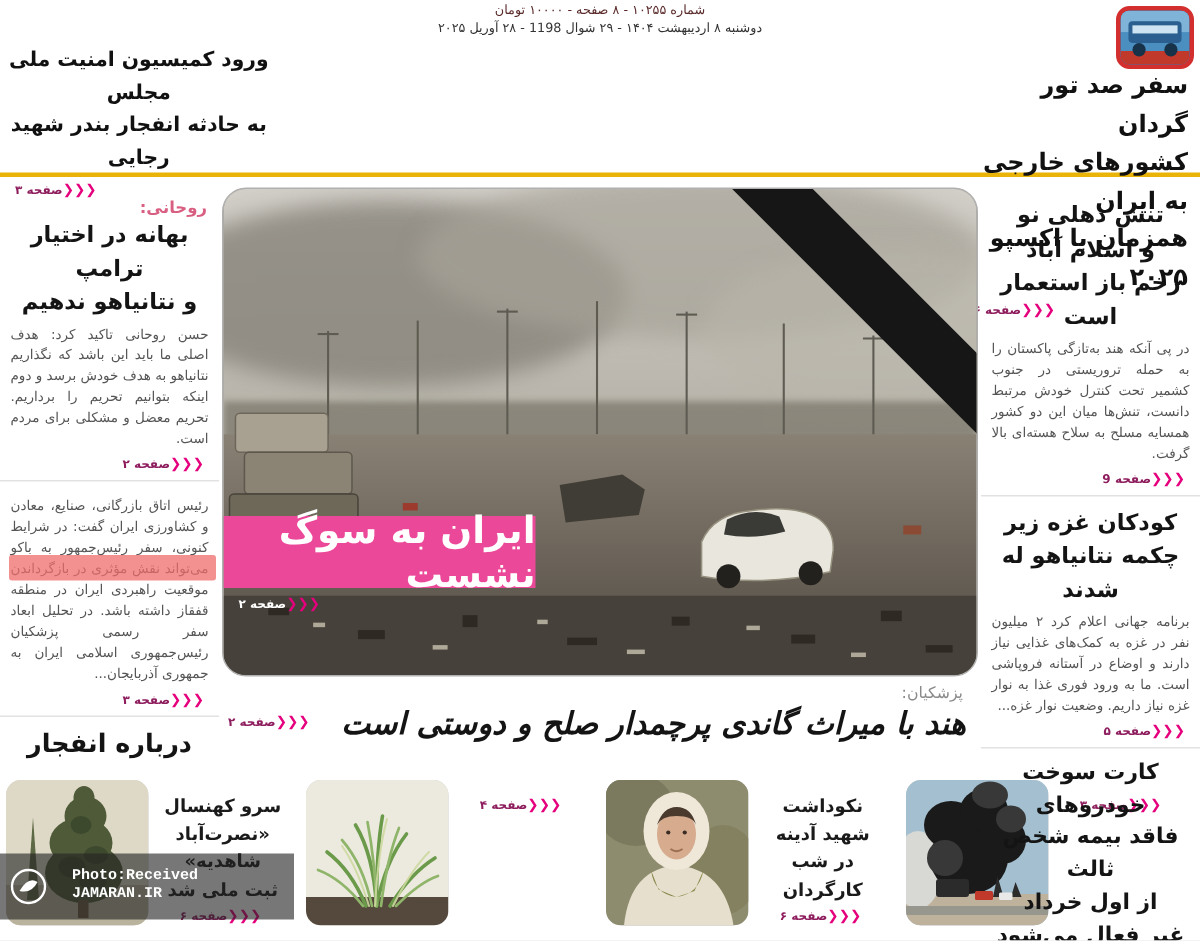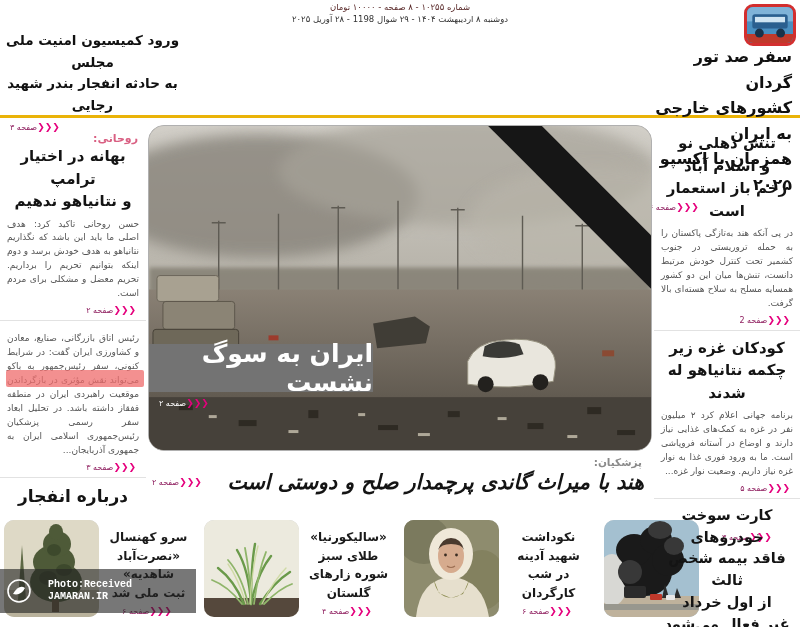--- a/index.html
+++ b/index.html
@@ -23,21 +23,21 @@
   .top-left .marker { margin:6px 10px 0 0; text-align:left; padding-left:10px; }
 
   .top-right { position:absolute; top:0; right:0; width:165px; }
   .expo-thumb { position:absolute; top:4px; right:4px; width:52px; height:42px;
     border:3px solid #d32f2f; border-radius:9px; overflow:hidden; background:#3a6f9f; }
   .expo-thumb svg { width:100%; height:100%; display:block; }
   .top-right .hl { margin-top:44px; padding:0 8px; font-size:16px; font-weight:bold; color:#111; line-height:1.6; text-align:right; }
   .top-right .marker { margin-top:4px; text-align:left; padding-left:14px; }
 
   
-  .marker { font-size:8px; font-weight:normal; color:#8e1d5e; direction:rtl; }
+  .marker { font-size:8px; font-weight:bold; color:#8e1d5e; direction:rtl; }
   .marker .chev { color:#e5007d; font-size:9px; letter-spacing:-1px; margin-right:3px; }
   .marker.onphoto { color:#fff; }
   .marker.onphoto .chev { color:#e5007d; }
 
   
   .col { position:absolute; top:126px; width:146px; }
   .col-west { left:0; }
   .col-east { right:0; }
   .art { padding:6px 4px 5px 4px; border-bottom:1px solid #e2e2e2; }
   .art:last-child { border-bottom:none; }
@@ -49,28 +49,28 @@
   .hl-band { position:absolute; z-index:0; top:49px; right:2px; width:138px; height:17px;
     background:#ef6b6b; opacity:.75; border-radius:2px; }
   .art.solo-hl .hl { font-size:17px; letter-spacing:1px; }
 
   
   .photo-wrap { position:absolute; top:125px; left:148px; width:504px; height:326px;
     border:1px solid #b0b0b0; border-radius:16px; overflow:hidden; background:#a9a49a; }
   .photo-wrap svg.mainphoto { width:100%; height:100%; display:block; }
   .ribbon { position:absolute; left:280px; top:60px; width:330px; height:38px;
     background:#161616; transform:rotate(45deg); }
-  .caption-band { position:absolute; left:0; top:218px; width:224px; height:48px;
-    background:#737373; color:#fff; display:flex; align-items:center; justify-content:center;
+  .caption-band { position:absolute; left:0; top:218px; width:208px; height:48px;
+    background:#ec4899; color:#fff; display:flex; align-items:center; justify-content:center;
     font-size:25px; font-weight:bold; }
   .photo-marker { position:absolute; left:10px; top:272px; }
 
   
   .bottom-head { position:absolute; top:456px; left:148px; width:504px; }
-  .bottom-head .kicker2 { font-size:10.5px; font-weight:bold; color:#8a8a8a; text-align:right; padding-right:10px; }
+  .bottom-head .kicker2 { font-size:10.5px; font-weight:normal; color:#8a8a8a; text-align:right; padding-right:10px; }
   .bottom-head .row { display:flex; justify-content:space-between; align-items:center; padding:2px 8px 0 4px; }
   .bottom-head .hl { font-size:20.5px; font-weight:bold; color:#141414; letter-spacing:.5px;font-style:italic; }
 
   
   .strip { position:absolute; top:516px; left:0; right:0; height:111px;
     display:flex; flex-direction:row; direction:ltr; }
   .strip-item { width:200px; height:111px; position:relative; padding:4px 2px 0 4px;
     display:flex; flex-direction:row; direction:ltr; }
   .thumb { width:95px; height:97px; border-radius:10px; overflow:hidden; flex-shrink:0; background:#ccc; }
   .thumb svg { width:100%; height:100%; display:block; }
@@ -153,21 +153,21 @@
   </div>
 
   <div class="col col-east">
 
     <div class="art">
       <div class="hl pre">تنش دهلی نو
 و اسلام آباد
 زخم باز استعمار است</div>
       <div class="body">در پی آنکه هند به‌تازگی پاکستان را به حمله تروریستی در جنوب کشمیر تحت کنترل خودش مرتبط دانست، تنش‌ها میان این دو کشور همسایه مسلح به سلاح هسته‌ای بالا گرفت.</div>
       <div class="marker">
-        <span class="chev">❮❮❮</span><span>صفحه 2</span>
+        <span class="chev">❮❮❮</span><span>صفحه 9</span>
       </div>
     </div>
 
     <div class="art">
       <div class="hl pre">کودکان غزه زیر
 چکمه نتانیاهو له شدند</div>
       <div class="body">برنامه جهانی اعلام کرد ۲ میلیون نفر در غزه به کمک‌های غذایی نیاز دارند و اوضاع در آستانه فروپاشی است. ما به ورود فوری غذا به نوار غزه نیاز داریم. وضعیت نوار غزه...</div>
       <div class="marker">
         <span class="chev">❮❮❮</span><span>صفحه ۵</span>
       </div>
@@ -338,24 +338,20 @@
             <path d="M47 84 q-1 -30 -6 -56"></path>
           </g>
           <g stroke="#cdd9a0" stroke-width="1.4" fill="none" stroke-linecap="round" opacity=".9">
             <path d="M46 84 q2 -36 8 -58"></path>
               <path d="M42 84 q-8 -26 -18 -40"></path>
             <path d="M58 84 q12 -24 24 -36"></path>
           </g>
         </svg>
       </div>
       <div class="strip-cap">
-        <div class="cap pre">«سالیکورنیا»
-طلای سبز
-شوره زارهای
-گلستان</div>
         <div class="marker">
           <span class="chev">❮❮❮</span><span>صفحه ۴</span>
         </div>
       </div>
     </div>
 
     <div class="strip-item">
       <div class="thumb">
         <svg viewBox="0 0 95 97" preserveAspectRatio="none">
           <rect width="95" height="97" fill="#8e8c6e"></rect>

